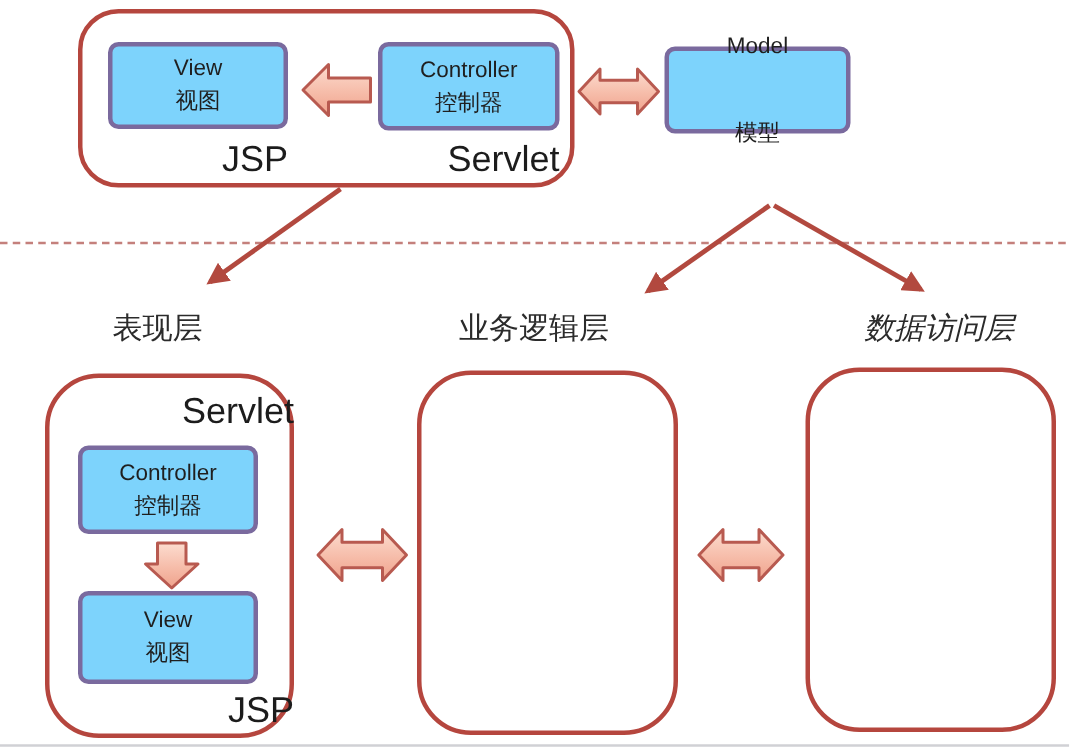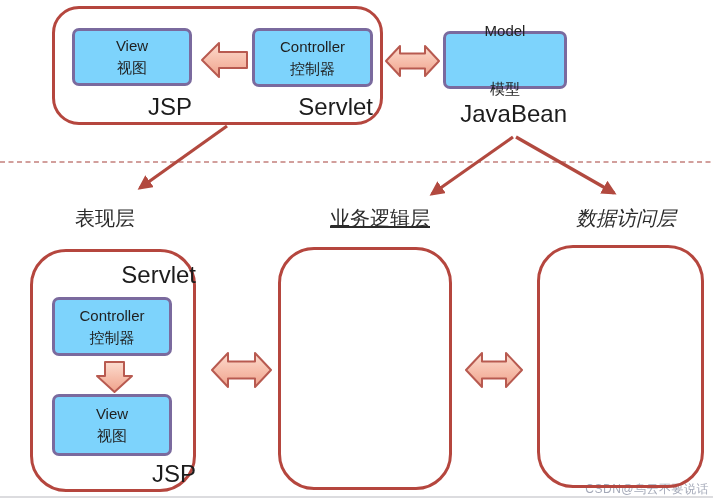--- a/index.html
+++ b/index.html
@@ -29,21 +29,20 @@
   .watermark{
     position:absolute;right:4px;bottom:2px;z-index:1;
     font-size:12px;color:#8d93a6;opacity:0.8;letter-spacing:0.5px;
   }
 </style>
 </head>
 <body>
 
 <div class="canvas">
 
-  <div class="watermark">CSDN@乌云不要说话</div>
 
   <div class="rc" style="left:52px;top:6px;width:331px;height:119px;border-radius:27px;"></div>
 
   <div class="pb" style="left:72px;top:28px;width:120px;height:58px;">
     <span class="t">View</span>
     <span class="t">视图</span>
   </div>
 
   <div class="pb" style="left:252px;top:28px;width:121px;height:59px;">
     <span class="t">Controller</span>
@@ -52,24 +51,23 @@
 
   <div class="biglabel" style="left:72px;top:93px;width:120px;">JSP</div>
 
   <div class="biglabel" style="left:252px;top:93px;width:121px;">Servlet</div>
 
   <div class="pb" style="left:443px;top:31px;width:124px;height:58px;gap:36px;">
     <span class="t">Model</span>
     <span class="t">模型</span>
   </div>
 
-  <div class="biglabel" style="left:443px;top:100px;width:124px;">JavaBean</div>
 
   <div class="layerlabel" style="left:45px;top:205px;width:120px;text-align:center;">表现层</div>
-  <div class="layerlabel" style="left:300px;top:205px;width:160px;text-decoration:underline;">业务逻辑层</div>
+  <div class="layerlabel" style="left:276px;top:205px;width:160px;">业务逻辑层</div>
   <div class="layerlabel" style="left:546px;top:205px;width:160px;font-style:italic;">数据访问层</div>
 
   <div class="rc" style="left:30px;top:249px;width:166px;height:243px;border-radius:36px;"></div>
 
   <div class="biglabel" style="left:30px;top:261px;width:166px;">Servlet</div>
 
   <div class="pb" style="left:52px;top:297px;width:120px;height:59px;">
     <span class="t">Controller</span>
     <span class="t">控制器</span>
   </div>

